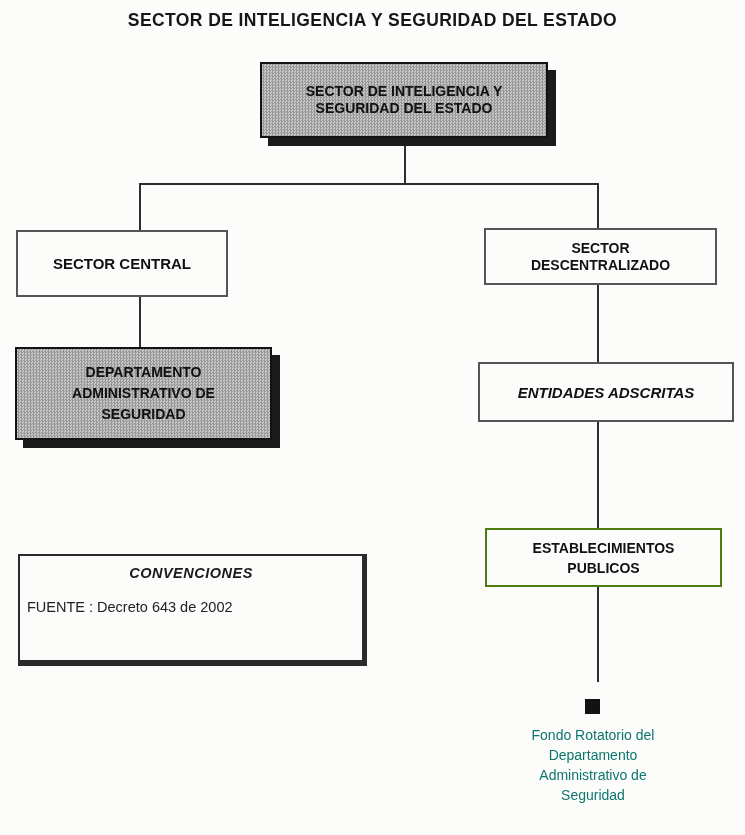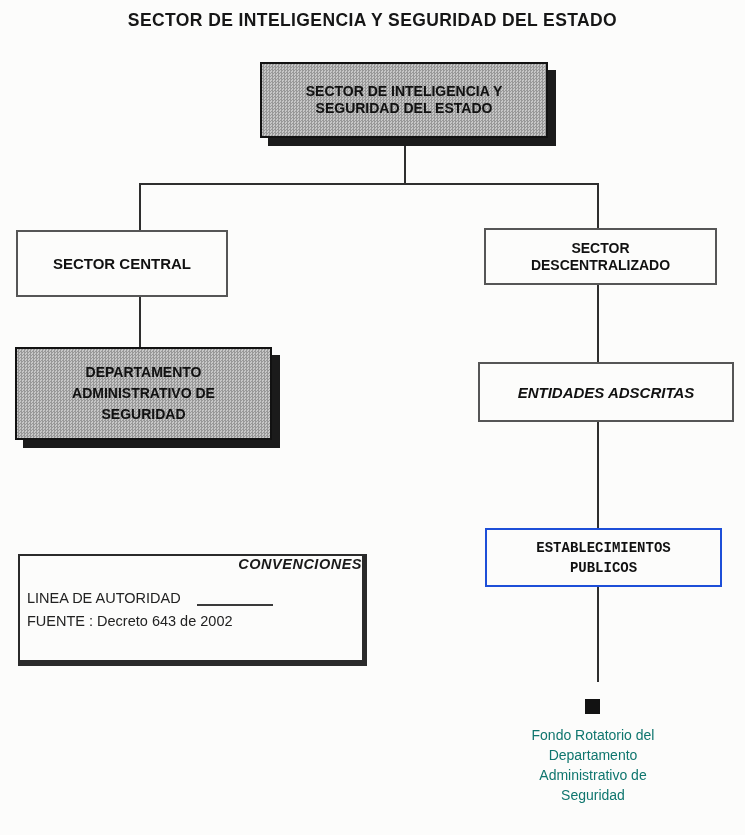--- a/index.html
+++ b/index.html
@@ -34,22 +34,21 @@
     white-space: pre-line;
     font-size: 14px;
     line-height: 17px;
     color: #111;
   }
   .white-node {
     background: #fcfcfb;
     border: 2px solid #565656;
   }
   .strong-border {
-    border: 2px solid #1d4ed8;
-    font-family: Liberation Mono, monospace;
+    border: 2px solid #4d7c0f;
   }
   .shaded-node {
     background-color: #b5b5b5;
     background-image: repeating-conic-gradient(#989898 0% 25%, #c7c7c7 0% 50%);
     background-size: 3px 3px;
     border: 2px solid #121212;
     box-shadow: 8px 8px 0 0 #1b1b1b;
     text-shadow: 0 0 1px #9a9a9a;
   }
   .cline { position: absolute; background: #2e2e2e; }
@@ -59,24 +58,25 @@
     top: 554px;
     width: 349px;
     height: 112px;
     box-sizing: border-box;
     background: #fcfcfb;
     border: 2px solid #2b2b2b;
     border-right-width: 5px;
     border-bottom-width: 6px;
   }
   .legend-title {
-    text-align: right;
+    text-align: center;
     font-style: italic;
     font-weight: bold;
     font-size: 14.5px;
+    margin-top: 9px;
     letter-spacing: 0.5px;
   }
   .legend-body {
     margin: 18px 0 0 7px;
     font-size: 14.5px;
     color: #222;
   }
   .legend-row { display: flex; align-items: flex-end; margin-bottom: 7px; }
   .authority-line-sample {
     display: inline-block;
@@ -142,22 +142,18 @@
   <div class="fondo-square"></div>
   <div class="fondo-label">Fondo Rotatorio del
 Departamento
 Administrativo de
 Seguridad</div>
 
   <div class="legend">
     <div class="legend-title">CONVENCIONES</div>
     <div class="legend-body">
       <div class="legend-row">
-        <span>LINEA DE AUTORIDAD</span>
-        <span class="authority-line-sample"></span>
-      </div>
-      <div class="legend-row">
         <span>FUENTE :  Decreto 643 de 2002</span>
       </div>
     </div>
   </div>
 
 </div>
 
 </body></html>

